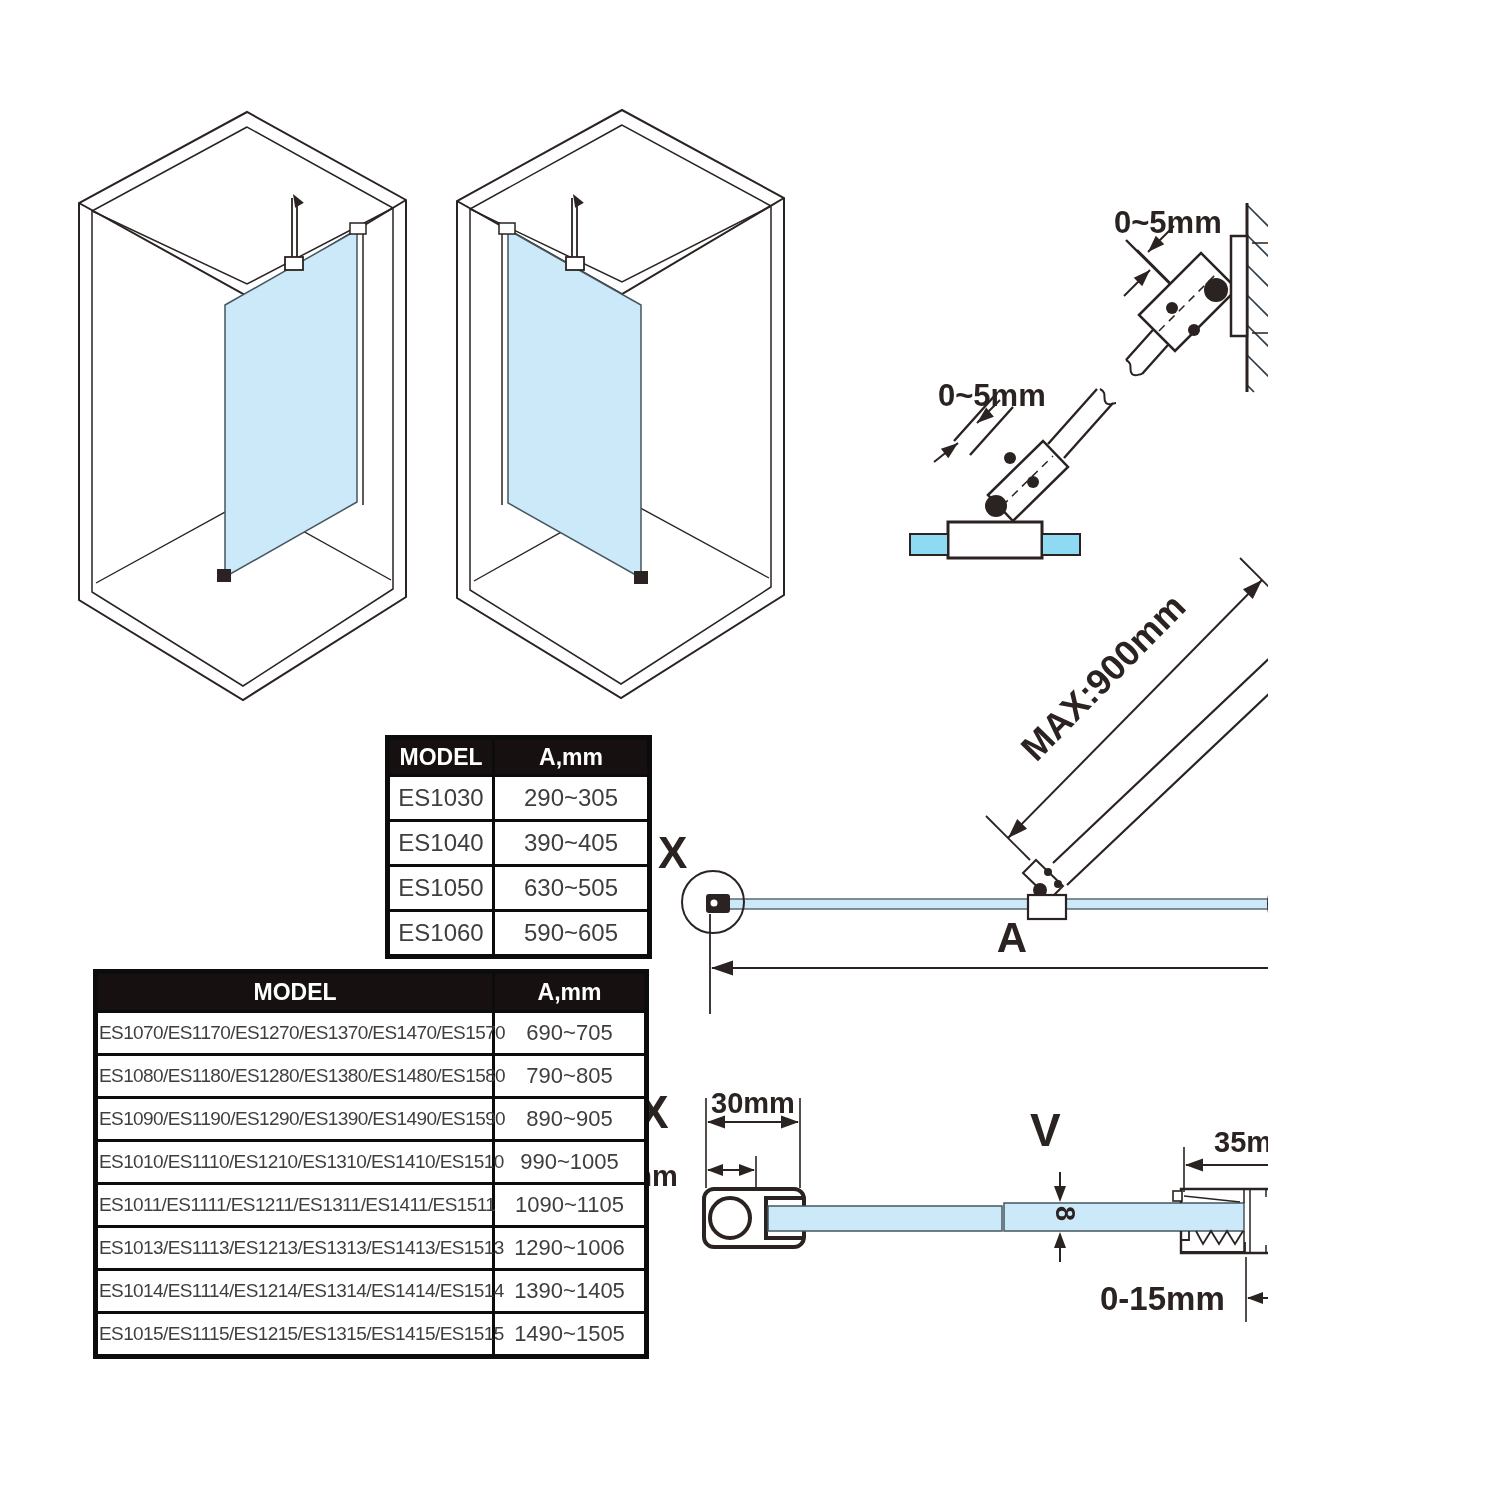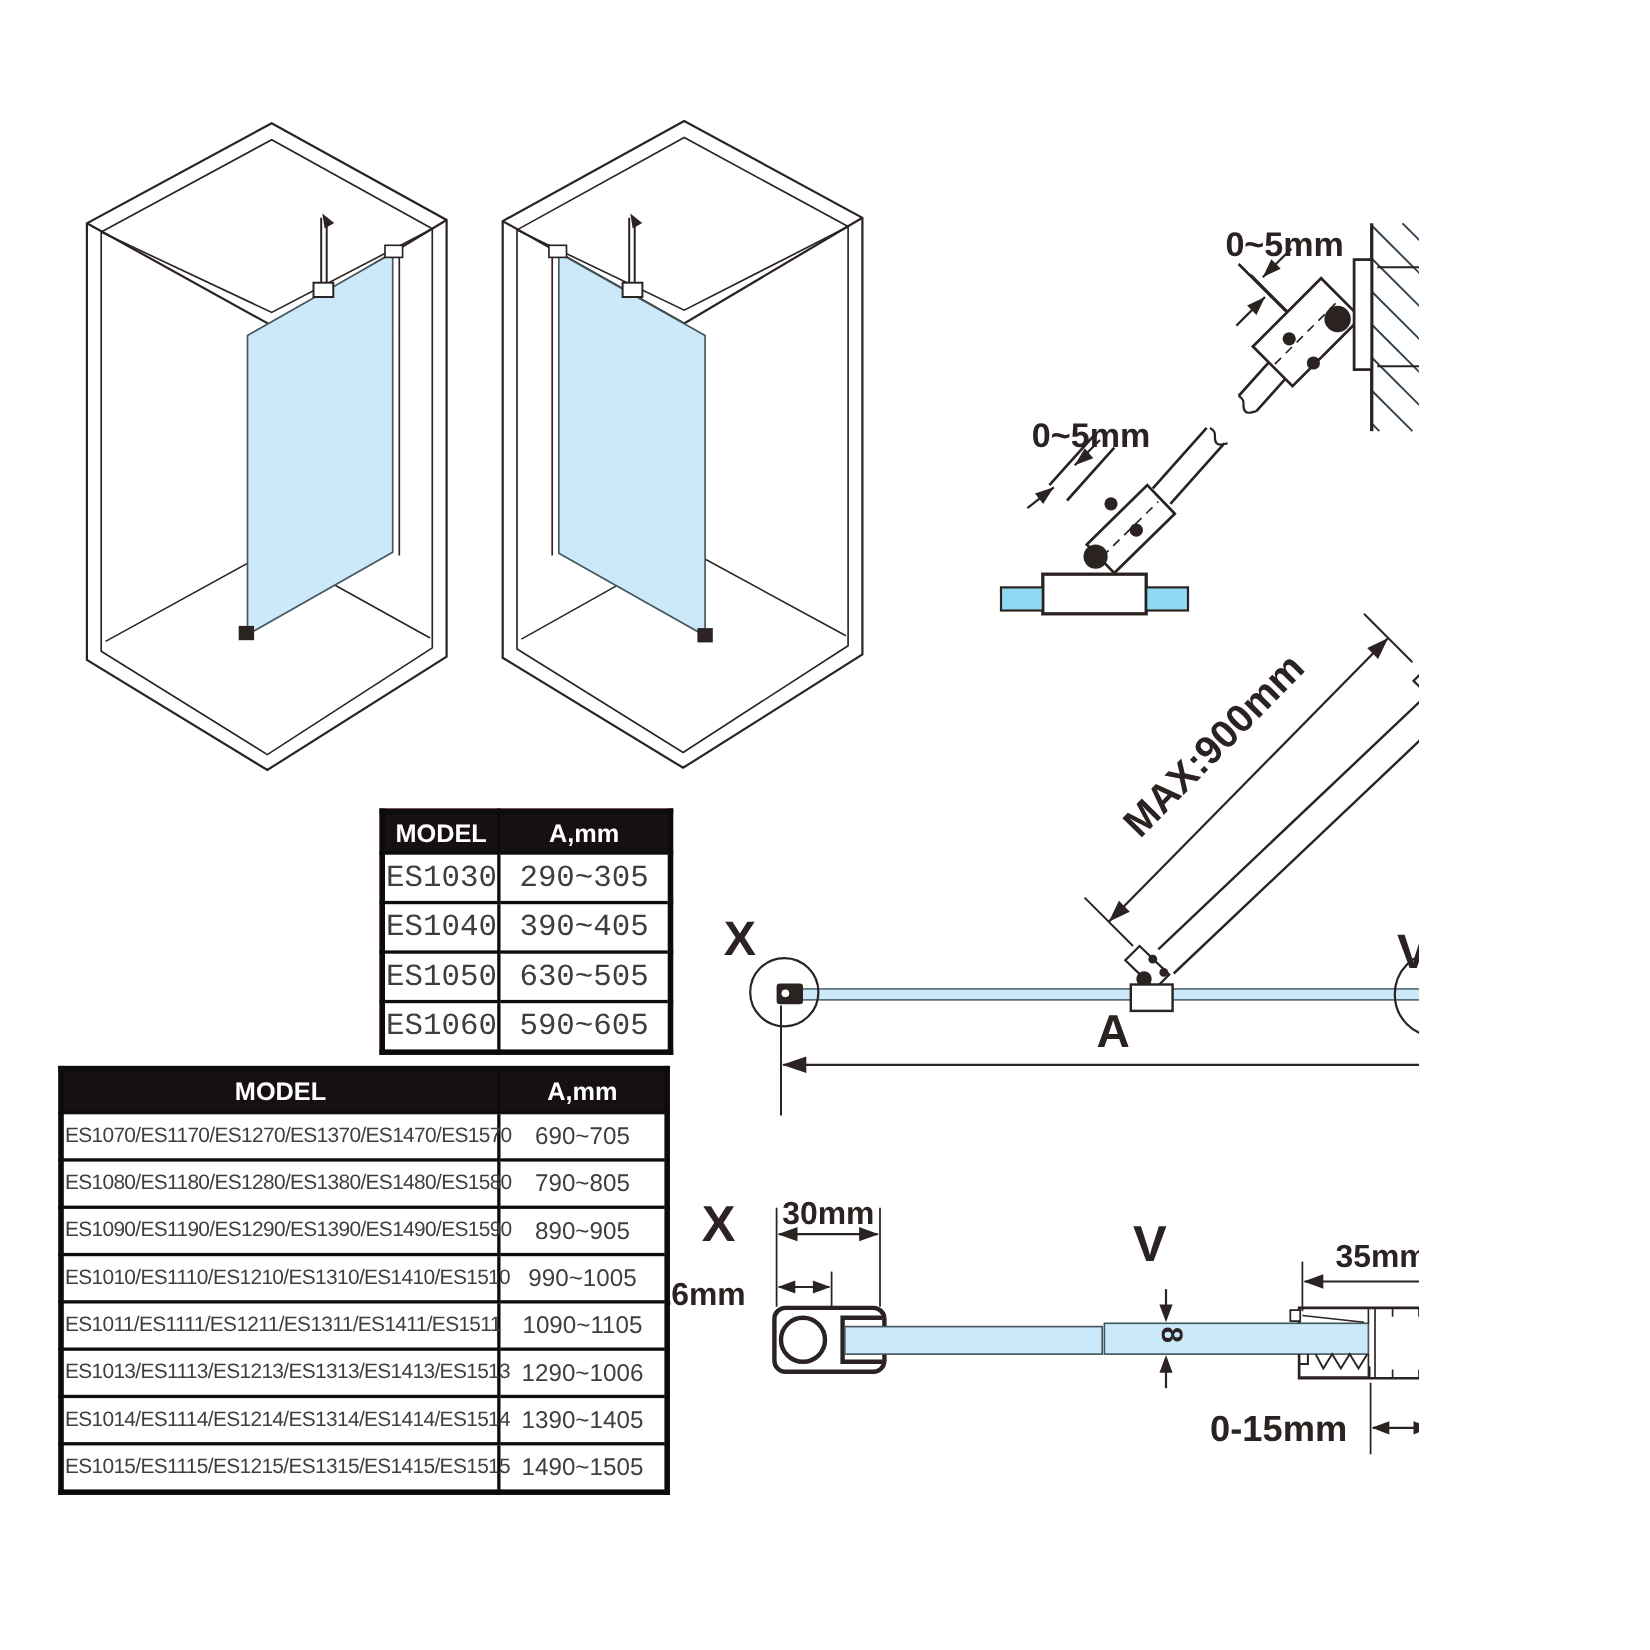--- a/index.html
+++ b/index.html
@@ -1,40 +1,40 @@
 <!DOCTYPE html>
 <html style="--glass-light: #cbe9f9; --glass-cyan: #8edaf2; --line: #2a2321; --hatch: #2f3e4c; --table-header-bg: #171010;"><head>
 <meta charset="utf-8">
 <style>
   :root{
     --glass-light:#cbe9f9; --glass-cyan:#8edaf2; --line:#2a2321;
     --hatch:#2f3e4c; --table-header-bg:#171010; --table-border:#0c0c0c; --table-text:#3e3e3e;
   }
   html,body{margin:0;padding:0;background:#fff;}
   .canvas{position:relative;width:1268px;height:1500px;background:#fff;overflow:hidden;
-          font-family:"Liberation Sans",sans-serif;padding-left:22px;}
+          font-family:"Liberation Sans",sans-serif;}
   svg{position:absolute;overflow:visible;}
   svg text{font-family:"Liberation Sans",sans-serif;font-weight:bold;fill:var(--line);}
   .ln{fill:none;stroke:var(--line);}
   .fillw{fill:#ffffff;stroke:var(--line);}
   .filld{fill:var(--line);stroke:none;}
   .glass-light{fill:var(--glass-light);stroke:#44565f;}
   .glass-cyan{fill:var(--glass-cyan);stroke:var(--line);}
   .hatch line{stroke:var(--hatch);stroke-width:1.7;}
   .dash{stroke-dasharray:8 6;}
   
-  table.tbl{position:absolute;border-collapse:collapse;table-layout:fixed;background:#ef4444;
-            border:5px solid var(--table-border);}
+  table.tbl{position:absolute;border-collapse:collapse;table-layout:fixed;background:#8b5cf6;
+            border:5px solid var(--table-border);margin-left:40px;}
   table.tbl th{background:var(--table-header-bg);color:#fff;font-weight:bold;
                border:3px solid var(--table-border);text-align:center;}
   table.tbl td{border:3px solid var(--table-border);text-align:center;color:var(--table-text);
                font-weight:normal;background:#fff;}
   table.tbl-small{left:345px;top:735px;width:250px;}
   table.tbl-small th{height:32px;font-size:23px;}
-  table.tbl-small td{height:40px;font-size:28px;font-family:Liberation Mono, monospace;}
+  table.tbl-small td{height:40px;font-size:24px;}
   table.tbl-small .c1{width:100px;} table.tbl-small .c2{width:150px;}
   table.tbl-large{left:53px;top:969px;width:539px;}
   table.tbl-large th{height:34px;font-size:23px;}
   table.tbl-large td{height:38px;font-size:22px;}
   table.tbl-large td:first-child{font-size:19px;letter-spacing:-0.6px;}
   table.tbl-large .c1{width:392px;} table.tbl-large .c2{width:147px;}
 </style>
 </head>
 <body>
 

